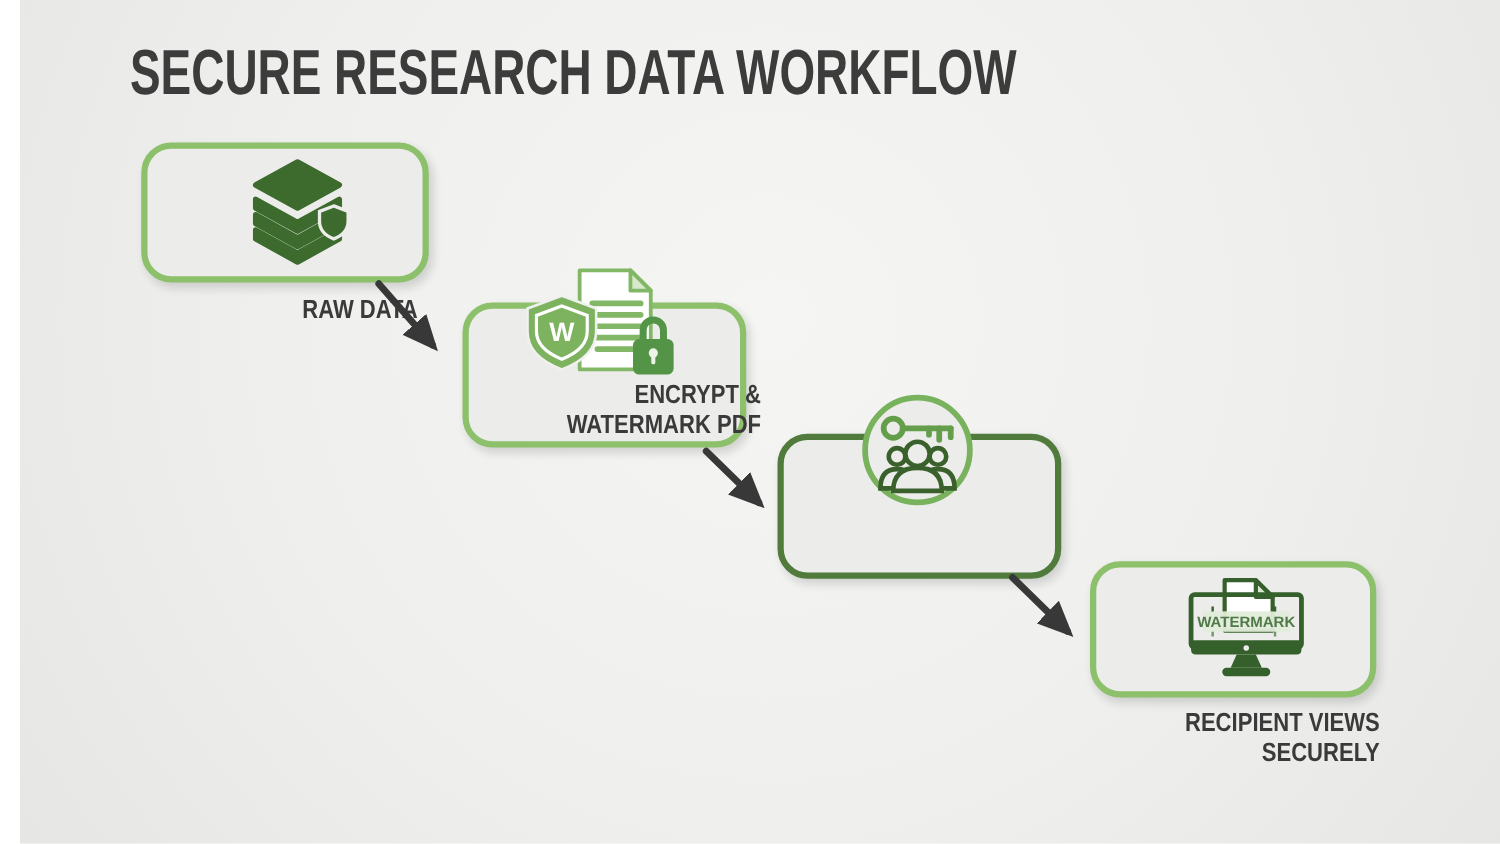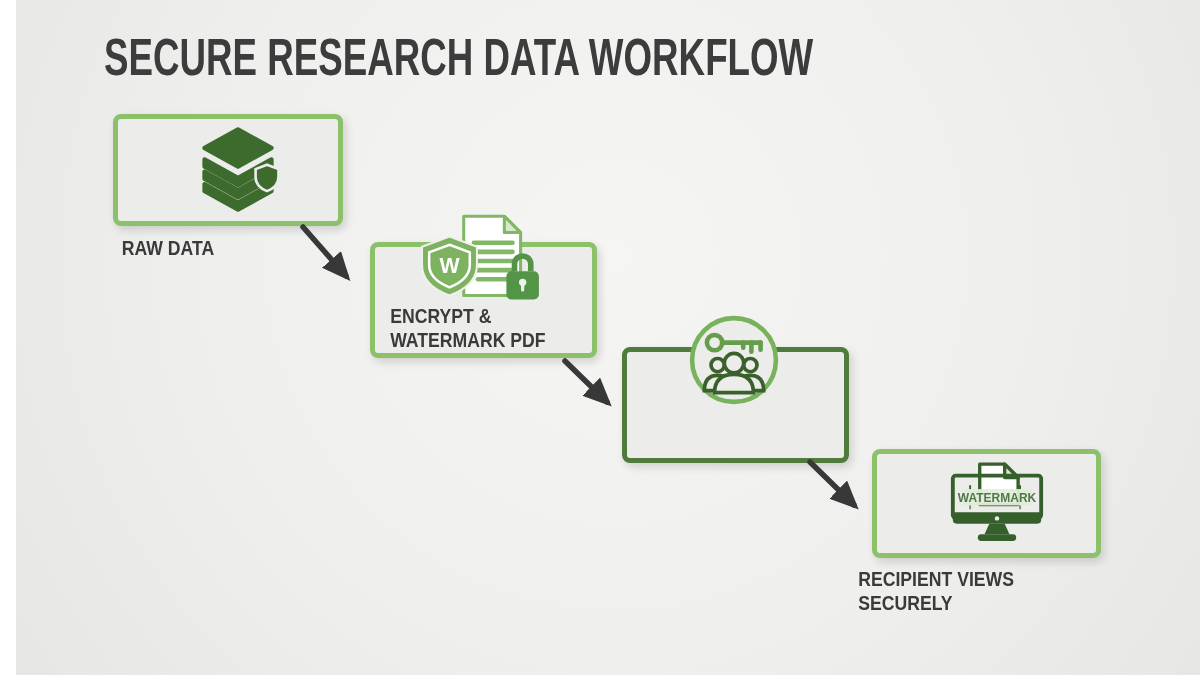--- a/index.html
+++ b/index.html
@@ -12,28 +12,28 @@
   }
 
   .title { position:absolute; left:88px; top:28px; }
   .title span {
     display:inline-block; white-space:nowrap;
     font-size:51px; font-weight:700; color:#3c3c3c;
     transform:scaleX(.72); transform-origin:left top; letter-spacing:0;
   }
 
   .box {
-    position:absolute; background:#ececea; border-radius:8px;
+    position:absolute; background:#ececea; border-radius:24px;
     box-shadow:3px 4px 8px rgba(0,0,0,.14);
     display:flex; align-items:center; justify-content:center;padding-left:20px;
   }
   .box.light { border:5px solid #8cc06b; }
   .box.dark  { border:5px solid #517b3c; }
 
-  .lbl { position:absolute; text-align:left; color:#3a3a3a; }
+  .lbl { position:absolute; text-align:right; color:#3a3a3a; }
   .lbl span {
     display:inline-block; font-weight:700; font-size:21px; line-height:1.14;
     transform:scaleX(.84); transform-origin:center top;
   }
   .lbl span.wrap { width:252px; }
 
   .icon-float { position:absolute; z-index:4; }
   .arrows { position:absolute; left:0; top:0; z-index:3; pointer-events:none; }
 </style>
 </head>
@@ -128,17 +128,17 @@
         <line x1="22" y1="45" x2="22" y2="49" stroke="#70986a" stroke-width="2"></line>
         <line x1="74" y1="45" x2="74" y2="49" stroke="#70986a" stroke-width="2"></line>
         <text x="50" y="41" text-anchor="middle" font-size="12.5" font-weight="bold" fill="#50794a" font-family="Liberation Sans, sans-serif">WATERMARK</text>
       </g>
       <path d="M4,52 H96 V60 Q96,64 92,64 H8 Q4,64 4,60 Z" fill="#36602b"></path>
       <circle cx="50" cy="58.5" r="2.3" fill="#ececea"></circle>
       <path d="M42,64 H58 L63,75 H37 Z" fill="#36602b"></path>
       <rect x="30" y="75" width="40" height="7" rx="3.5" fill="#36602b"></rect>
     </svg>
   </div>
-  <div class="lbl" style="left:822px; top:567px; width:229px;">
+  <div class="lbl" style="left:856px; top:567px; width:229px;">
     <span class="wrap">RECIPIENT VIEWS SECURELY</span>
   </div>
 
 </div>
 
 </body></html>

